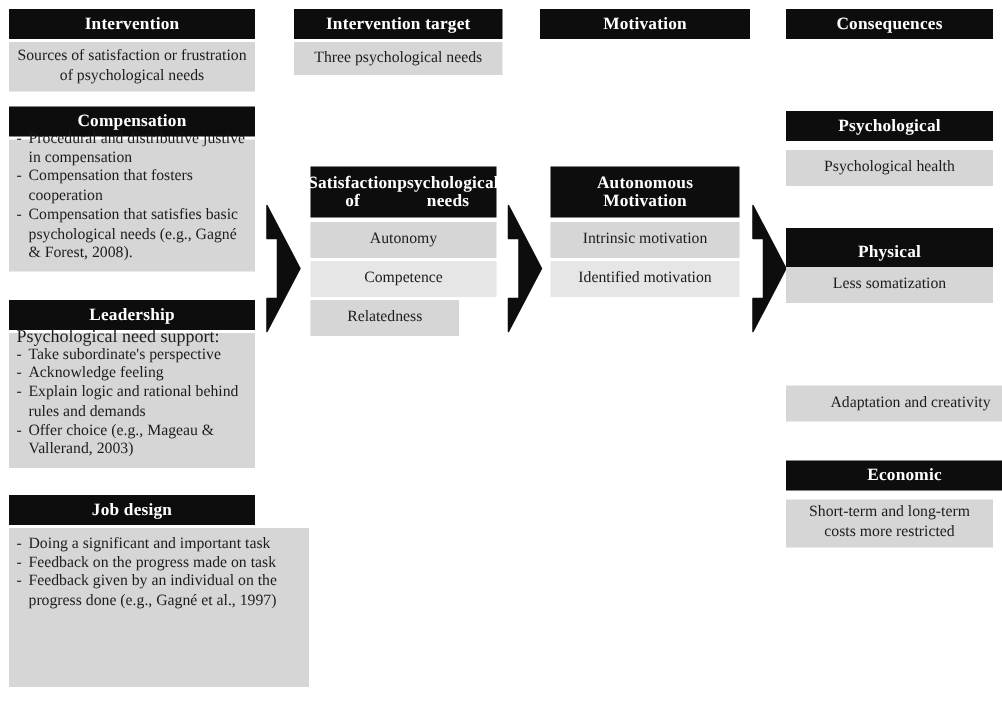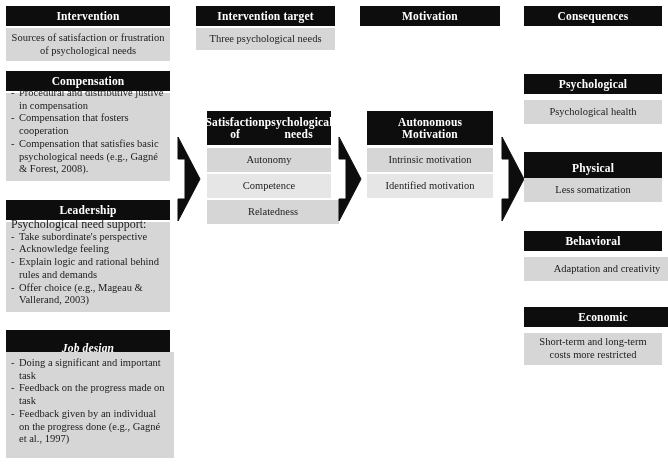--- a/index.html
+++ b/index.html
@@ -119,23 +119,23 @@
       <div class="plainline">Psychological need support:</div>
       <ul class="bullets">
         <li>Take subordinate's perspective</li>
         <li>Acknowledge feeling</li>
         <li>Explain logic and rational behind rules and demands</li>
         <li>Offer choice (e.g., Mageau &amp; Vallerand, 2003)</li>
       </ul>
     </div>
   </div>
 
-  <div class="hdr" style="left:6px; top:330px; width:164px; height:36px;font-style:italic;">Job design</div>
+  <div class="hdr" style="left:6px; top:330px; width:164px; height:20px;">Job design</div>
 
-  <div class="body-box left" style="left:6px; top:352px; width:168px; height:106px; align-items:flex-start;">
+  <div class="body-box left" style="left:6px; top:352px; width:200px; height:106px; align-items:flex-start;">
     <ul class="bullets">
       <li>Doing a significant and important task</li>
       <li>Feedback on the progress made on task</li>
       <li>Feedback given by an individual on the progress done (e.g., Gagné et al., 1997)</li>
     </ul>
   </div>
 
   <div class="arrow" style="left:176px; top:133px; width:26px; height:92px;">
     <svg width="26" height="92" viewBox="0 0 26 92">
       <path d="M2,4 L24,46 L2,88 L2,66 L9,66 L9,26 L2,26 Z" fill="#0d0d0d" stroke="#0d0d0d" stroke-width="1" stroke-linejoin="round"></path>
@@ -146,21 +146,21 @@
 
   <div class="body-box" style="left:196px; top:28px; width:139px; height:22px;">Three psychological needs</div>
 
   <div class="hdr two-line" style="left:207px; top:111px; width:124px; height:34px; flex-direction:row;">
     <span>Satisfaction of</span>
     <span>psychological needs</span>
   </div>
 
   <div class="body-box" style="left:207px; top:148px; width:124px; height:24px;">Autonomy</div>
   <div class="body-box alt" style="left:207px; top:174px; width:124px; height:24px;">Competence</div>
-  <div class="body-box" style="left:207px; top:200px; width:132px; height:24px;">Relatedness</div>
+  <div class="body-box" style="left:207px; top:200px; width:99px; height:24px;">Relatedness</div>
 
   <div class="arrow" style="left:337px; top:133px; width:26px; height:92px;">
     <svg width="26" height="92" viewBox="0 0 26 92">
       <path d="M2,4 L24,46 L2,88 L2,66 L9,66 L9,26 L2,26 Z" fill="#0d0d0d" stroke="#0d0d0d" stroke-width="1" stroke-linejoin="round"></path>
     </svg>
   </div>
 
   <div class="hdr" style="left:360px; top:6px; width:140px; height:20px;">Motivation</div>
 
   <div class="hdr two-line" style="left:367px; top:111px; width:126px; height:34px; flex-direction:column;">
@@ -178,19 +178,18 @@
   </div>
 
   <div class="hdr" style="left:524px; top:6px; width:138px; height:20px;">Consequences</div>
 
   <div class="hdr" style="left:524px; top:74px; width:138px; height:20px;">Psychological</div>
   <div class="body-box" style="left:524px; top:100px; width:138px; height:24px;">Psychological health</div>
 
   <div class="hdr" style="left:524px; top:152px; width:138px; height:32px;text-align:right;">Physical</div>
   <div class="body-box" style="left:524px; top:178px; width:138px; height:24px;">Less somatization</div>
 
-  <div class="hdr" style="left:524px; top:231px; width:138px; height:20px;">Behavioral</div>
   <div class="body-box" style="left:524px; top:257px; width:166px; height:24px;">Adaptation and creativity</div>
 
   <div class="hdr" style="left:524px; top:307px; width:158px; height:20px;">Economic</div>
   <div class="body-box" style="left:524px; top:333px; width:138px; height:32px;">Short-term and long-term costs more restricted</div>
 
 </div>
 
 </body></html>

